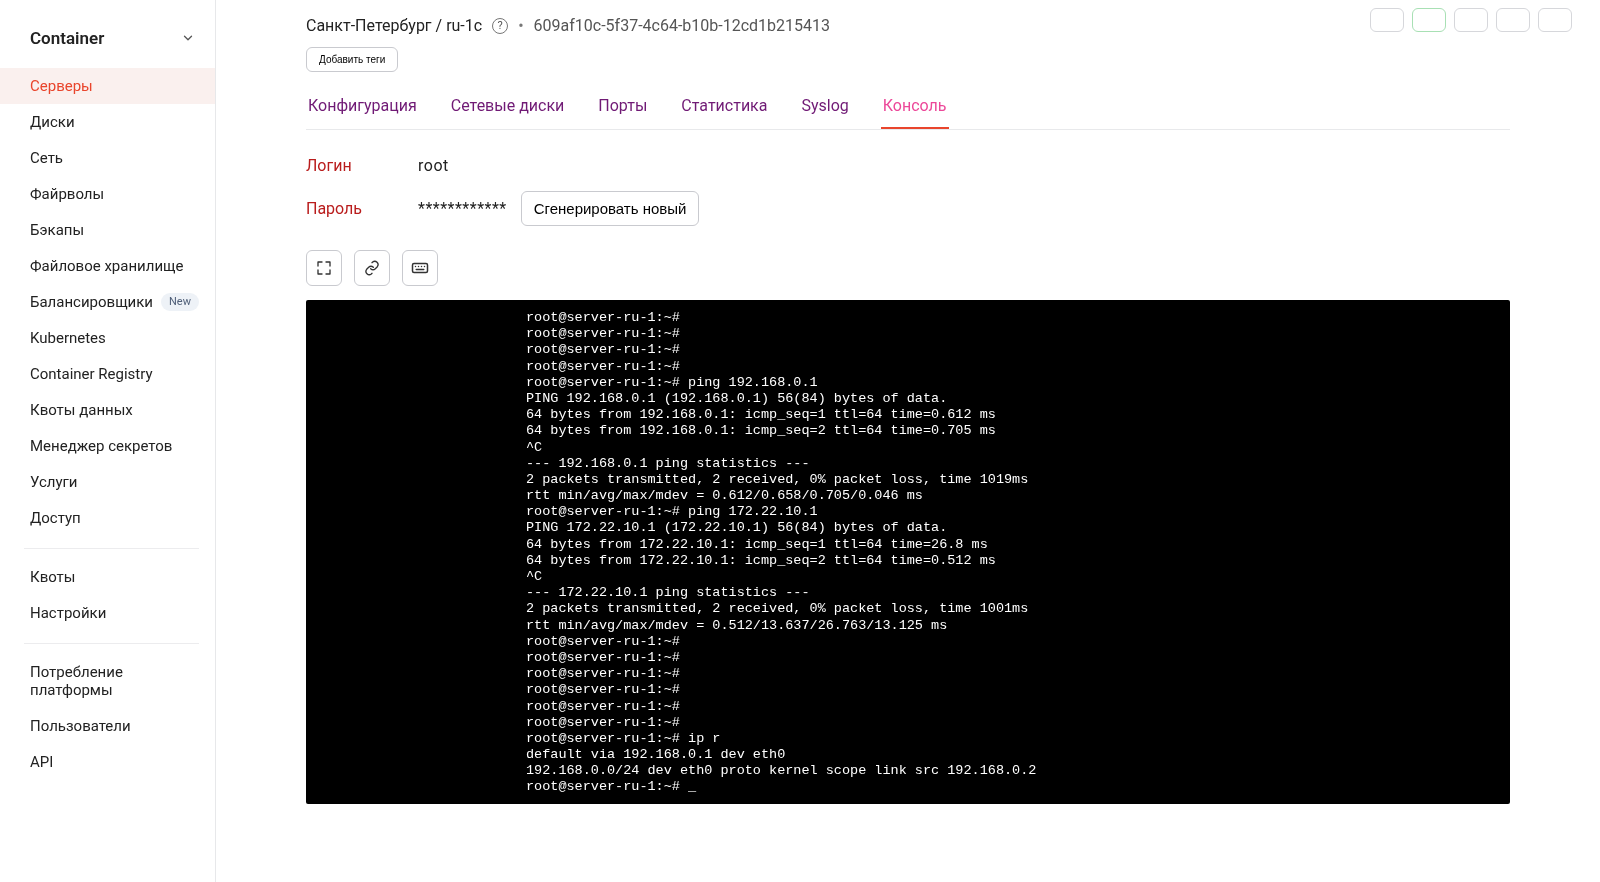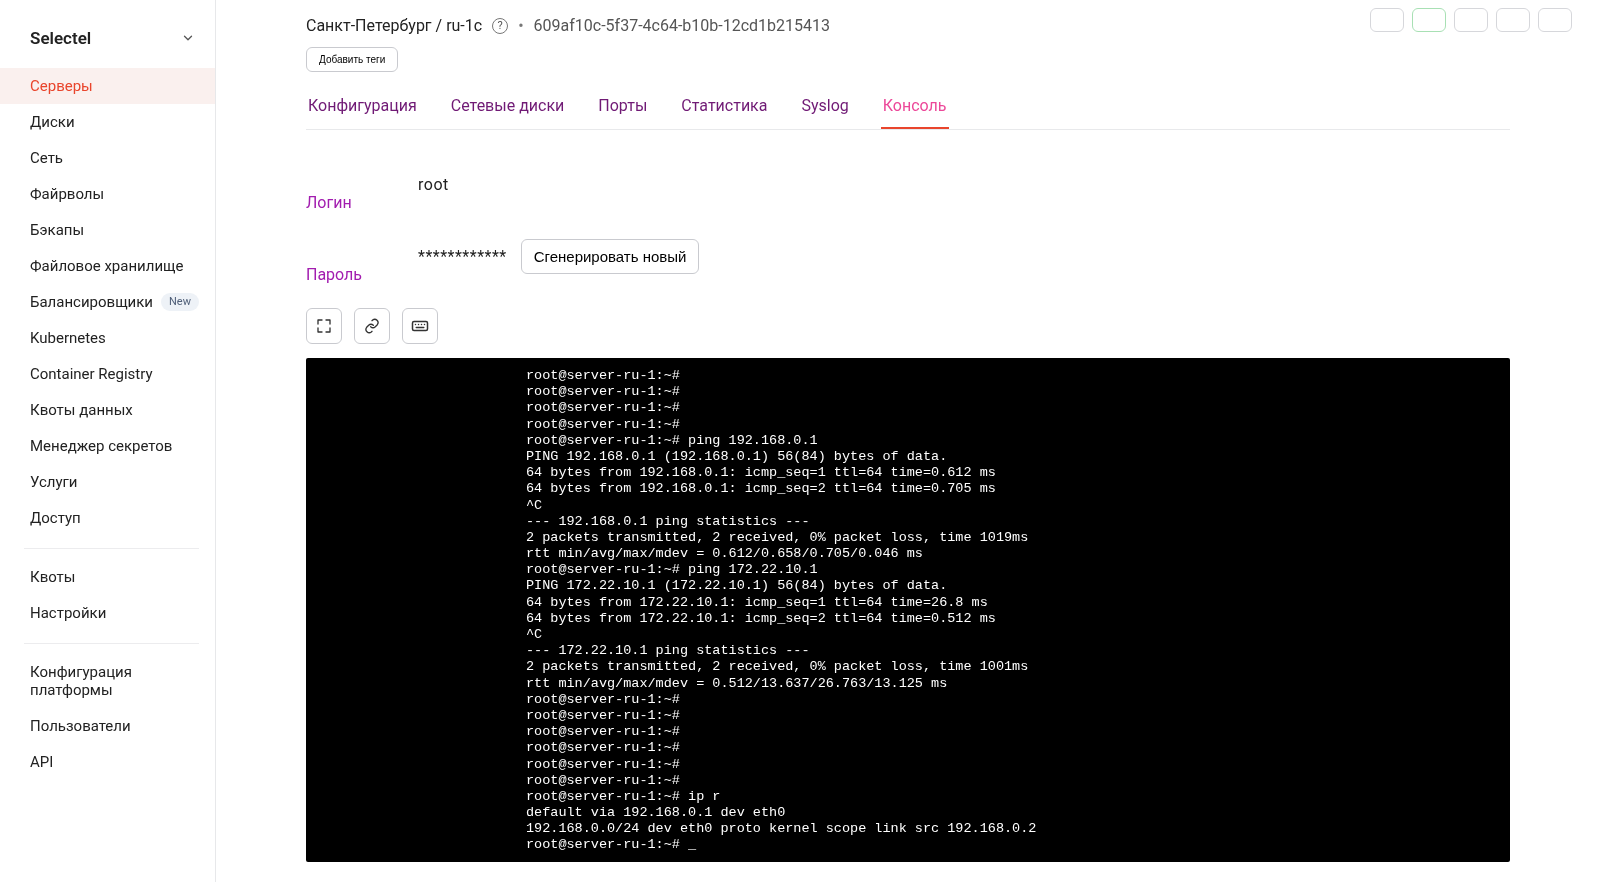--- a/index.html
+++ b/index.html
@@ -128,21 +128,21 @@
   }
 
   
   .creds { margin-bottom: 24px; }
   .cred-row {
     display: flex;
     align-items: center;
     margin-bottom: 16px;
     font-size: 16px;
   }
-  .cred-label { width: 112px; color: #a21caf; margin-top: 37px; }
+  .cred-label { width: 112px; color: #b91c1c; }
   .cred-value { margin-right: 14px; letter-spacing: 0.5px; }
   .gen-btn {
     border: 1.3px solid #c9cacf;
     background: #fff;
     border-radius: 6px;
     padding: 8px 12px;
     font-size: 15px;
     cursor: pointer;
   }
 
@@ -178,21 +178,21 @@
     min-height: 480px;
   }
 </style>
 </head>
 <body>
 
 <div class="app">
 
   <aside class="sidebar">
     <div class="brand-row">
-      <span>Selectel</span>
+      <span>Container</span>
       <span class="chev">
         <svg width="14" height="14" viewBox="0 0 24 24" fill="none" stroke="#555" stroke-width="2.2" stroke-linecap="round" stroke-linejoin="round">
             <polyline points="6 9 12 15 18 9"></polyline>
           </svg>
       </span>
     </div>
 
     <div id="sidebar-nav">
         <div class="nav-group">
           <div class="nav-item active">
@@ -241,21 +241,21 @@
           <div class="nav-item">
             <span>Квоты</span>
           </div>
           <div class="nav-item">
             <span>Настройки</span>
           </div>
         </div>
         <hr class="nav-divider">
         <div class="nav-group">
           <div class="nav-item">
-            <span>Конфигурация платформы</span>
+            <span>Потребление платформы</span>
           </div>
           <div class="nav-item">
             <span>Пользователи</span>
           </div>
           <div class="nav-item">
             <span>API</span>
           </div>
         </div>
       </div>
   </aside>

